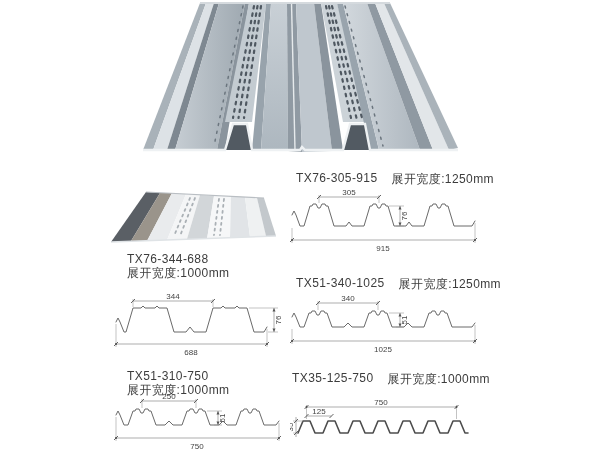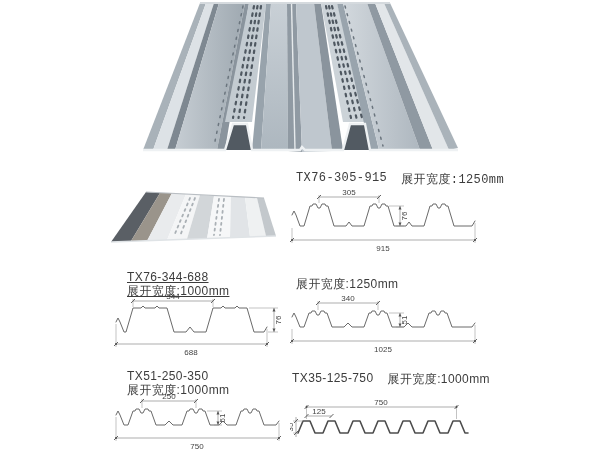--- a/index.html
+++ b/index.html
@@ -105,40 +105,41 @@
       <path d="M5,58 L170,52" stroke="#dfe3e6" stroke-width="1.5" fill="none"></path>
     </g>
     <g>
       <path class="slotline" d="M84,14 L68,52" stroke="#aab0b5" stroke-width="1.8" stroke-dasharray="2,4"></path>
       <path class="slotline" d="M89,14 L74,52" stroke="#aab0b5" stroke-width="1.8" stroke-dasharray="2,4"></path>
       <path class="slotline" d="M113,15 L108,51" stroke="#aab0b5" stroke-width="1.8" stroke-dasharray="2,4"></path>
       <path class="slotline" d="M118,15 L114,51" stroke="#aab0b5" stroke-width="1.8" stroke-dasharray="2,4"></path>
     </g>
   </svg>
 
-  <div class="abs model-label" style="left:296px;top:171px;font-family:Liberation Mono, monospace;">
+  <div class="abs model-label" style="left:296px;top:171px;">
     <span class="row">
       <span>TX76-305-915</span>
       <span>展开宽度:1250mm</span>
     </span>
   </div>
 
-  <div class="abs model-label" style="left:127px;top:270px;text-decoration:underline;">
+  <div class="abs model-label" style="left:127px;top:252px;">
     <span class="line">TX76-344-688</span>
     <span class="line">展开宽度:1000mm</span>
   </div>
 
   <div class="abs model-label" style="left:296px;top:276px;">
     <span class="row">
+      <span>TX51-340-1025</span>
       <span>展开宽度:1250mm</span>
     </span>
   </div>
 
   <div class="abs model-label" style="left:127px;top:369px;">
-    <span class="line">TX51-250-350</span>
+    <span class="line">TX51-310-750</span>
     <span class="line">展开宽度:1000mm</span>
   </div>
 
   <div class="abs model-label" style="left:292px;top:371px;">
     <span class="row">
       <span>TX35-125-750</span>
       <span>展开宽度:1000mm</span>
     </span>
   </div>
 

